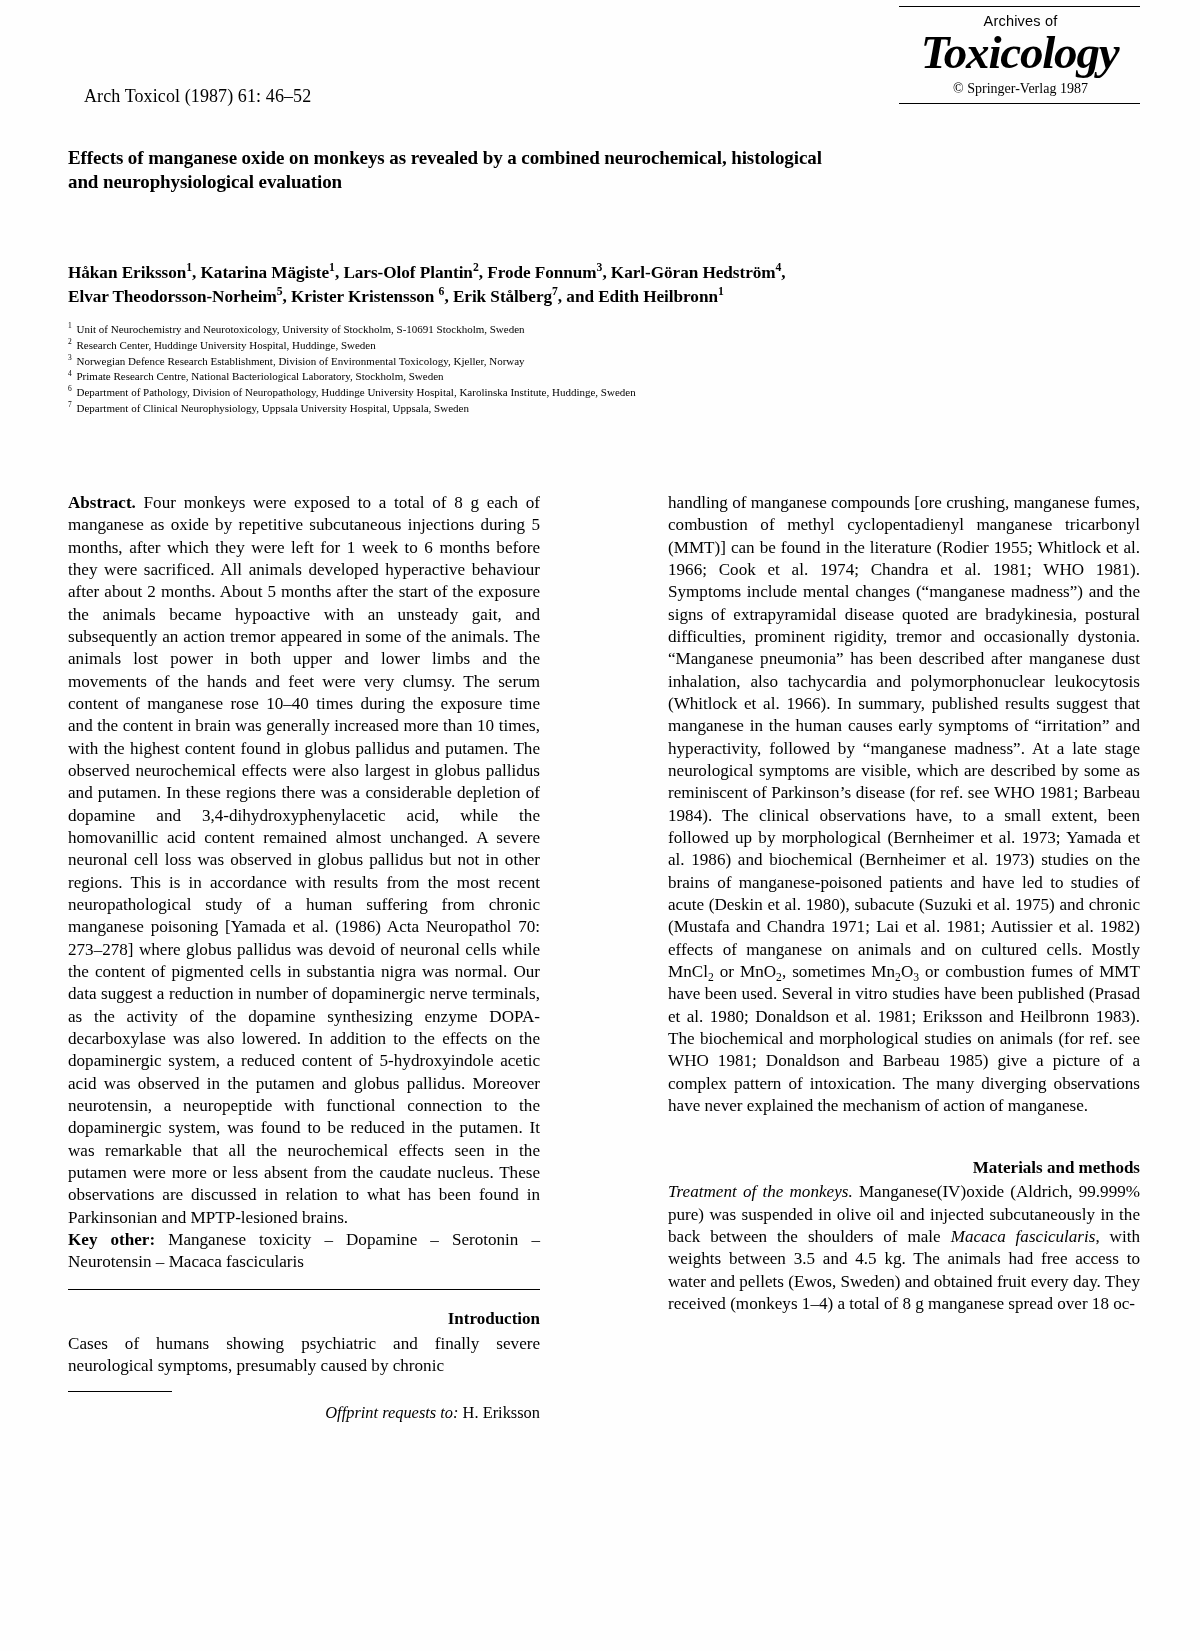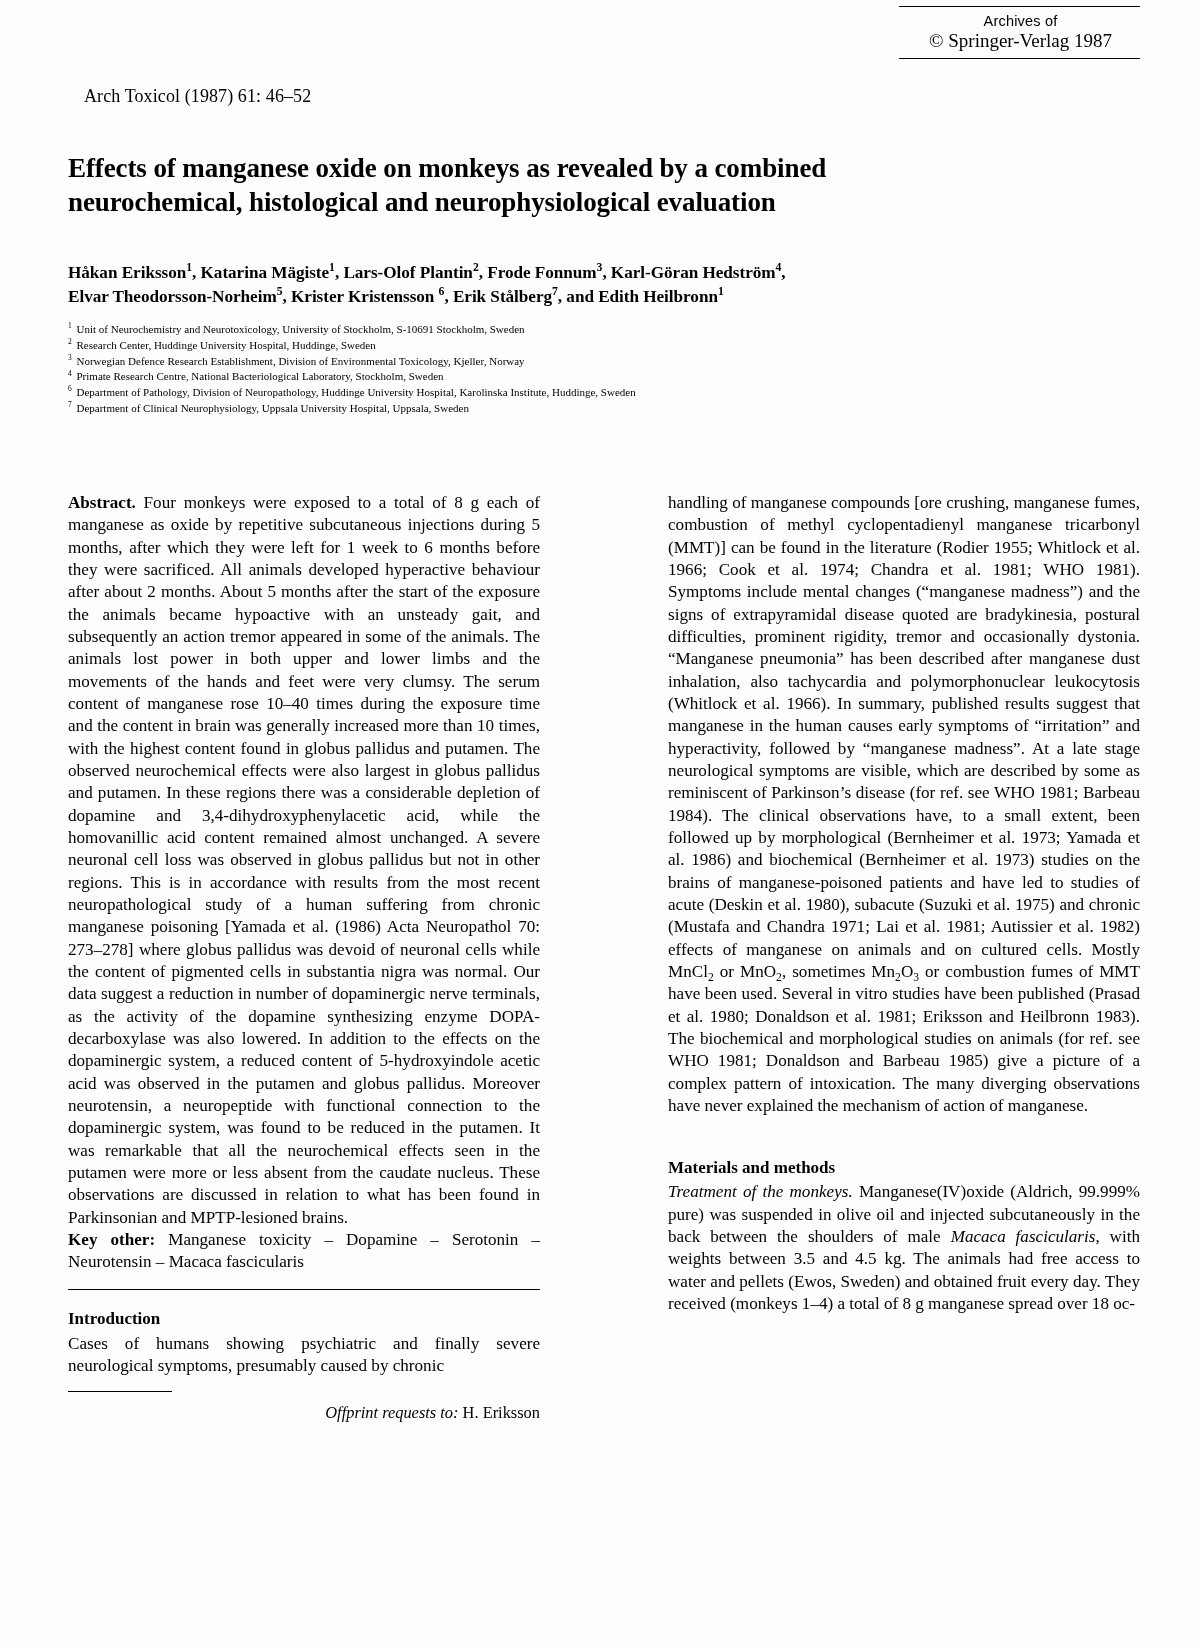--- a/index.html
+++ b/index.html
@@ -69,32 +69,33 @@
   .logo-title {
     font-family: "Liberation Serif", "DejaVu Serif", serif;
     font-style: italic;
     font-weight: bold;
     font-size: 47px;
     line-height: 0.98;
     letter-spacing: -1.2px;
     margin: -1px 0 0 0;
   }
   .logo-copyright {
-    font-size: 19px;
+    font-size: 14px;
+    margin-top: 6px;
     margin-left: 2px;
     white-space: nowrap;
   }
 
   
   .article-title {
     position: absolute;
     left: 0;
     top: 133px;
     width: 760px;
-    font-size: 27px;
+    font-size: 19px;
     font-weight: bold;
     line-height: 1.265;
     letter-spacing: -0.1px;
   }
 
   
   .authors {
     position: absolute;
     left: 0;
     top: 261px;
@@ -151,21 +152,21 @@
     margin-top: 15px;
     text-align: justify;
   }
   b.run-in { font-weight: bold; }
   i.run-in { font-style: italic; }
 
   .section-head {
     font-size: 17px;
     font-weight: bold;
     margin: 0 0 2px 0;
-    text-align: left;
+    text-align: right;
   }
   .sec-gap-mm { margin-top: 40px; }
   .para-gap { margin-top: 6px; }
 
   .hr-keywords {
     border: 0;
     border-top: 1.5px solid #000;
     width: 472px;
     margin: 16px 0 18px 0;
   }
@@ -187,20 +188,21 @@
 
 <div class="page">
   <div class="inner">
 
     <div class="masthead-row">
       <div class="journal-ref">Arch Toxicol (1987) 61: 46–52</div>
 
       <div class="logo-block">
         <div class="logo-rule-top"></div>
         <div class="logo-archives">Archives of</div>
+        <div class="logo-title">Toxicology</div>
         <div class="logo-copyright">© Springer-Verlag 1987</div>
         <div class="logo-rule-bottom"></div>
       </div>
     </div>
 
     <h1 class="article-title">Effects of manganese oxide on monkeys as revealed by a combined neurochemical, histological and neurophysiological evaluation</h1>
 
     <div class="authors">
       <div id="auth1">Håkan Eriksson<sup>1</sup>, Katarina Mägiste<sup>1</sup>, Lars-Olof Plantin<sup>2</sup>, Frode Fonnum<sup>3</sup>, Karl-Göran Hedström<sup>4</sup>,</div>
       <div id="auth2">Elvar Theodorsson-Norheim<sup>5</sup>, Krister Kristensson <sup>6</sup>, Erik Stålberg<sup>7</sup>, and Edith Heilbronn<sup>1</sup></div>

